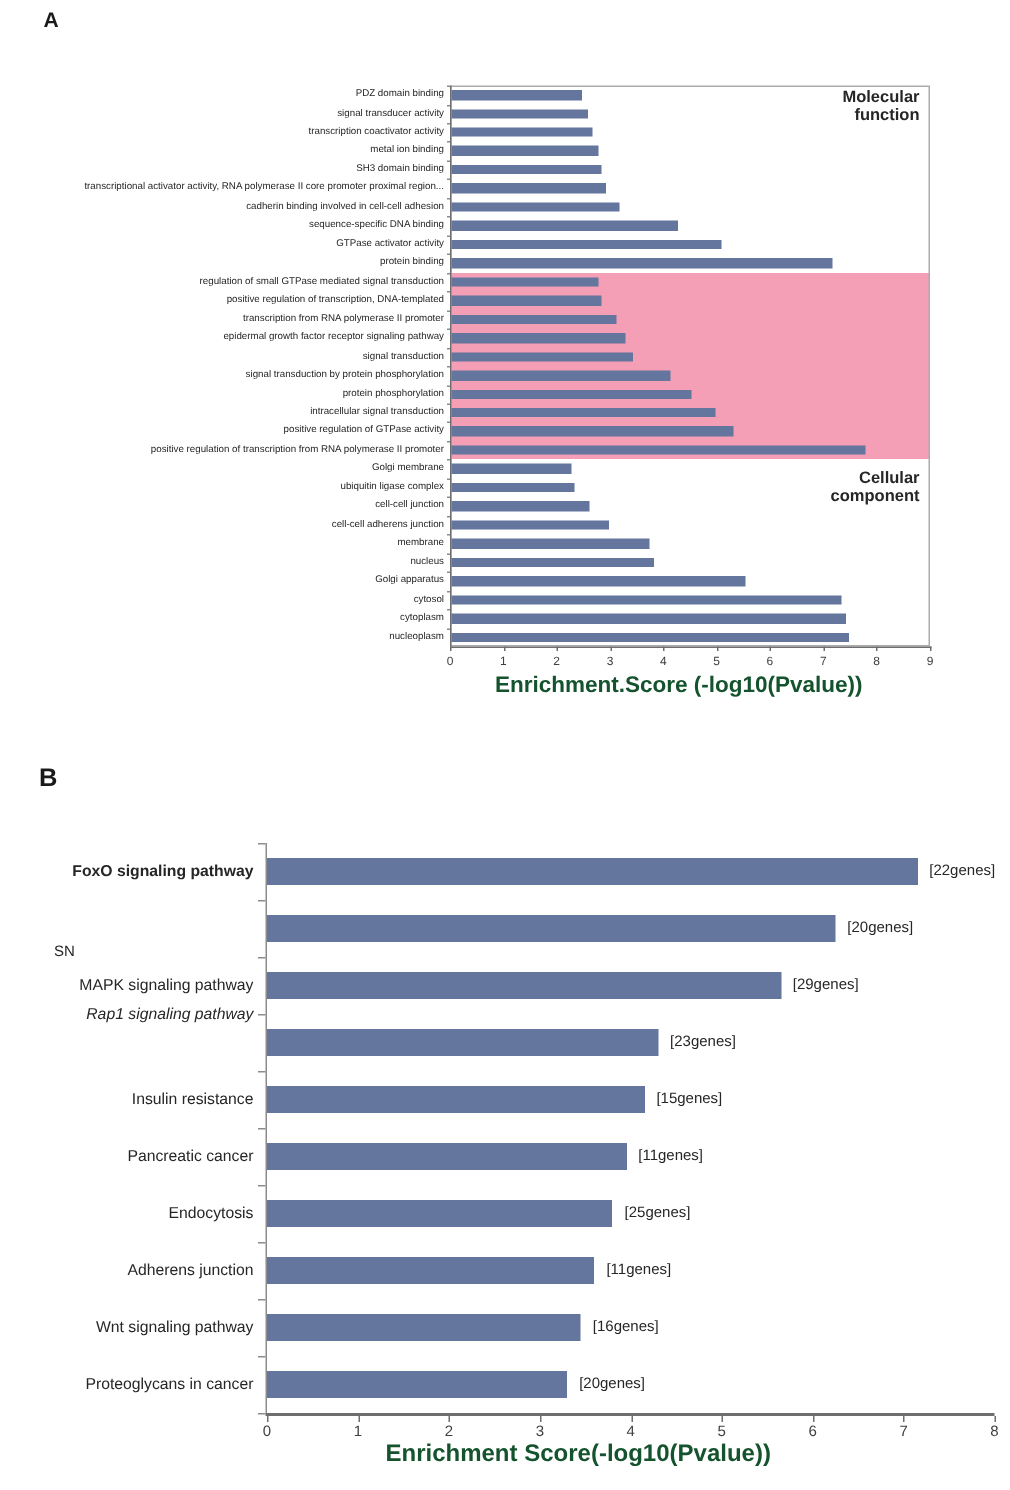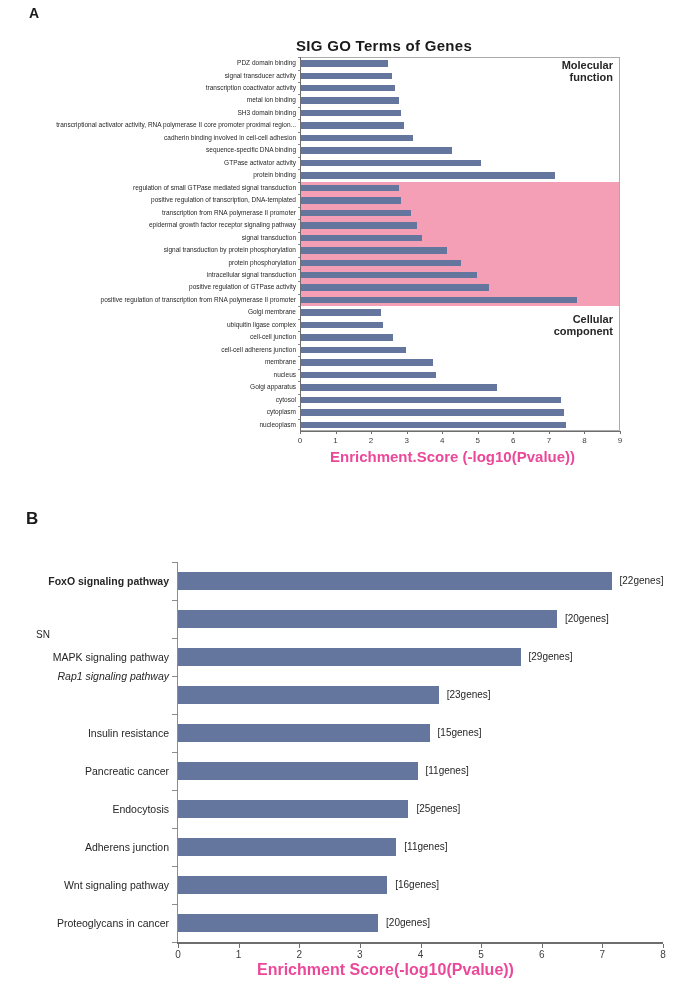--- a/index.html
+++ b/index.html
@@ -5,21 +5,21 @@
   html,body{margin:0;padding:0;background:#ffffff;}
   body{font-family:"Liberation Sans", sans-serif;}
   #figure{position:relative;width:673px;height:993px;background:#ffffff;color:#262626;overflow:hidden;}
   .abs{position:absolute;}
   .panel-letter{position:absolute;font-weight:600;color:#1a1a1a;}
   #panel-a-letter{left:29px;top:5px;font-size:14px;}
   #panel-b-letter{left:26px;top:509px;font-size:17px;}
   .chart-title{position:absolute;font-weight:700;color:#1a1a1a;white-space:nowrap;}
   #a-title{left:296px;top:37px;font-size:15px;letter-spacing:0.3px;}
   #b-title{left:185px;top:539px;font-size:15px;letter-spacing:0.2px;}
-  .axis-title{position:absolute;font-weight:700;color:#ec4899;white-space:nowrap;}
+  .axis-title{position:absolute;font-weight:700;color:#14532d;white-space:nowrap;}
   #a-xlabel{left:330px;top:448px;font-size:15px;}
   #b-xlabel{left:257px;top:961px;font-size:16px;}
   #b-side-label{left:36px;top:629px;font-size:10px;color:#262626;}
   .a-section{position:absolute;width:92px;text-align:right;font-weight:700;font-size:11px;line-height:11.5px;color:#262626;}
   #a-sec-mf{left:521px;top:60px;}
   #a-sec-bp{left:521px;top:186px;}
   #a-sec-cc{left:521px;top:314px;}
   .a-cat{position:absolute;left:0;width:296px;text-align:right;font-size:6.5px;color:#262626;white-space:nowrap;overflow:visible;}
   .b-cat{position:absolute;left:0;width:169px;text-align:right;font-size:10.5px;color:#262626;white-space:nowrap;}
   .bar{position:absolute;}
@@ -27,21 +27,20 @@
   .catline{position:absolute;background:#8c8c8c;}
   .a-ticklabel{position:absolute;width:16px;text-align:center;font-size:8px;color:#404040;}
   .b-ticklabel{position:absolute;width:20px;text-align:center;font-size:10px;color:#404040;}
   .b-genes{position:absolute;font-size:10px;color:#262626;white-space:nowrap;}
 </style>
 </head>
 <body>
 
 <div id="figure">
   <div id="panel-a-letter" class="panel-letter">A</div>
-  <div id="a-title" class="chart-title">SIG GO Terms of Genes</div>
   <div id="a-sec-mf" class="a-section">Molecular function</div>
   <div id="a-sec-bp" class="a-section">Biological process</div>
   <div id="a-sec-cc" class="a-section">Cellular component</div>
   <div id="a-xlabel" class="axis-title">Enrichment.Score (-log10(Pvalue))</div>
 
   <div id="panel-b-letter" class="panel-letter">B</div>
   <div id="b-side-label" class="abs">SN</div>
   <div id="b-xlabel" class="axis-title">Enrichment Score(-log10(Pvalue))</div>
 <div class="abs" style="left: 301px; top: 181.7px; width: 319px; height: 124.7px; background: rgb(244, 159, 181);"></div>
     <div class="abs" style="left: 300px; top: 57px; width: 320px; height: 374px; border: 1px solid rgb(171, 171, 171); box-sizing: border-box;"></div>

